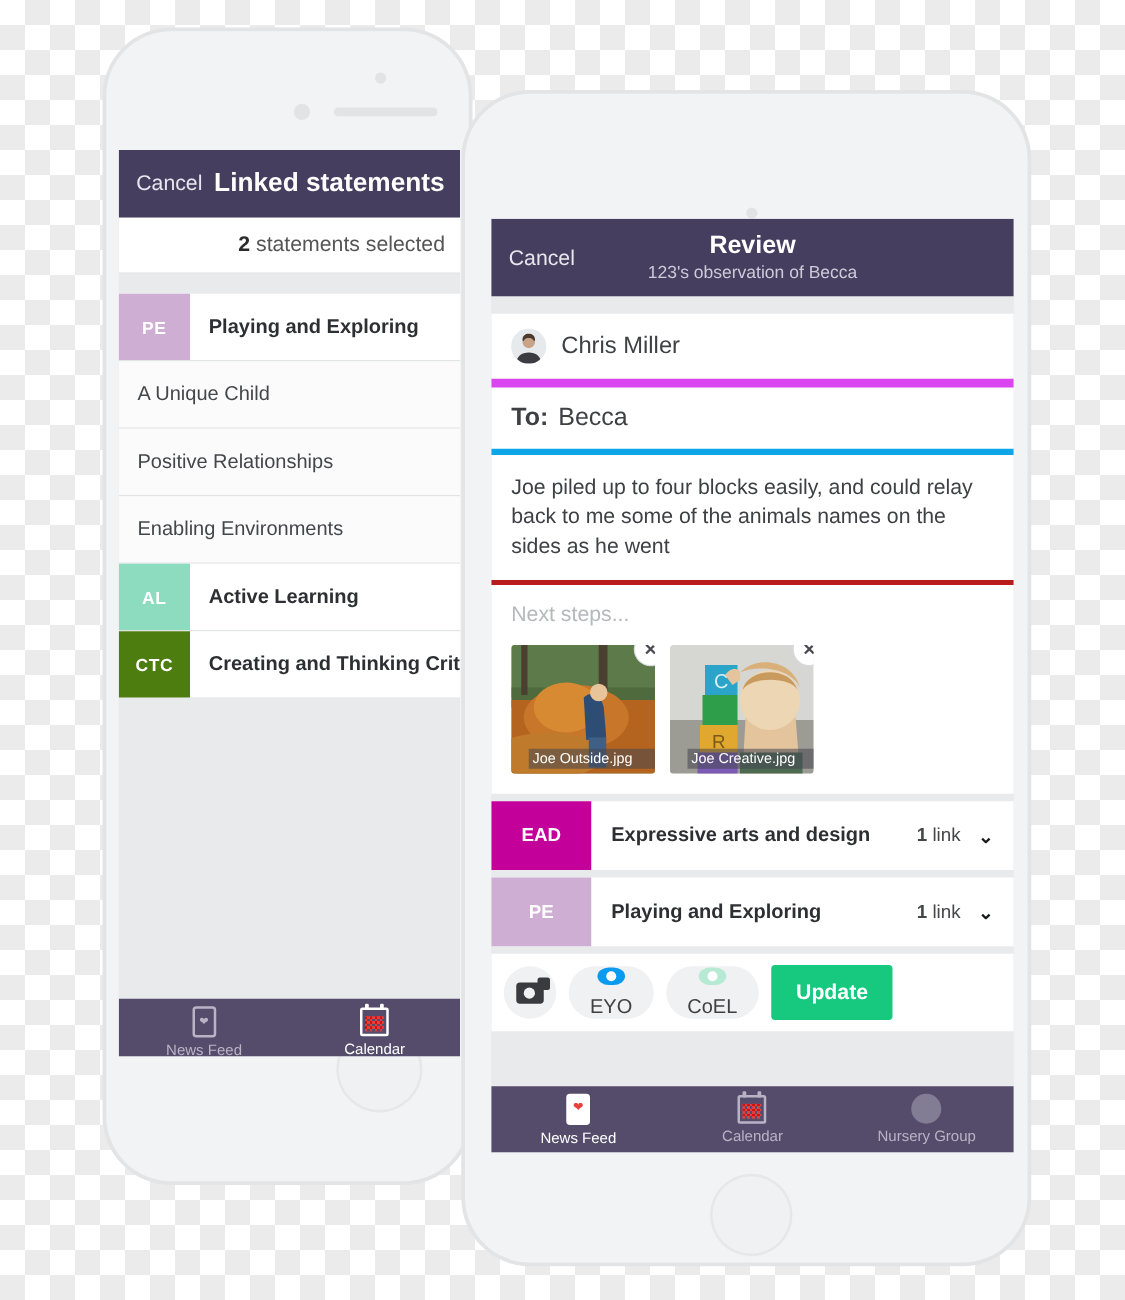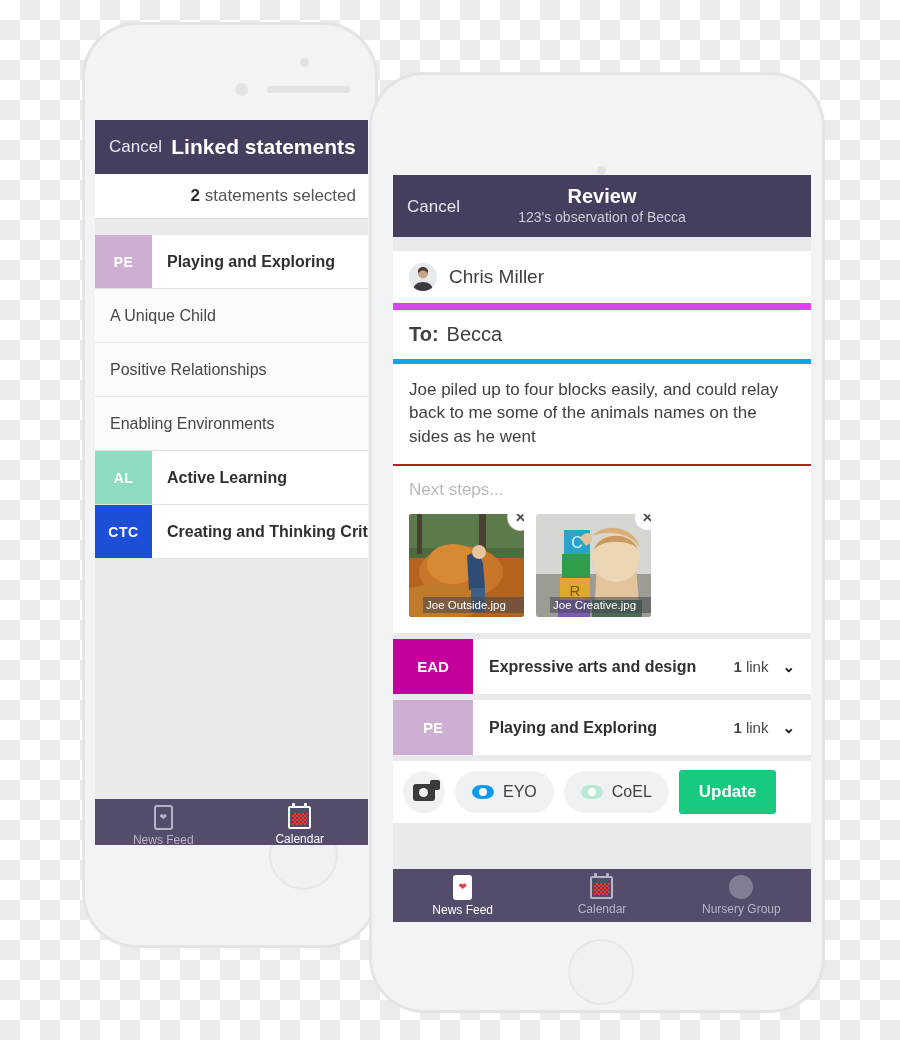--- a/index.html
+++ b/index.html
@@ -92,40 +92,40 @@
   #nav-right{height:62px;padding-top:10px;box-sizing:border-box;}
   #nav-right .cancel{top:22px;}
   #nav-right .title{font-size:20px;}
   .r-body{background:#e9eaec;height:100%;}
   .card{background:#fff;}
   .author{display:flex;align-items:center;gap:12px;padding:12px 16px;border-bottom:7px solid #d946ef;}
   .avatar{width:28px;height:28px;border-radius:50%;overflow:hidden;background:#e6e9ec;flex:none;}
   .author .nm{font-size:19px;color:#3f4044;}
   .to-row{padding:13px 16px;border-bottom:5px solid #0ea5e9;font-size:20px;color:#3f4044;}
   .to-row b{font-weight:bold;margin-right:8px;}
-  .obs{padding:14px 16px 16px 16px;font-size:17px;line-height:1.38;color:#3f4044;border-bottom:2px solid #b91c1c;}
+  .obs{padding:14px 16px 16px 16px;font-size:17px;line-height:1.38;color:#3f4044;border-bottom:4px solid #b91c1c;}
   .next{padding:14px 16px;font-size:17px;color:#b6b8bc;}
   .photos{display:flex;gap:12px;padding:0 16px 16px 16px;}
   .photo{position:relative;width:115px;height:103px;border-radius:3px;overflow:hidden;}
   .photo .cap{position:absolute;left:14px;right:0;bottom:4px;font-size:11.5px;color:#fff;
               background:rgba(70,70,80,.55);padding:2px 3px;white-space:nowrap;}
   .photo .x{position:absolute;right:-9px;top:-9px;width:21px;height:21px;border-radius:50%;
             background:#fff;color:#4a4a52;font-size:13px;line-height:21px;text-align:center;
             border:2px solid #fff;box-shadow:0 0 0 1px #d8d9dc;font-weight:bold;}
   .linkrow{display:flex;align-items:stretch;background:#fff;height:55px;margin-bottom:6px;}
   .linkrow .tag{width:80px;display:flex;align-items:center;justify-content:center;
                 color:#fff;font-weight:bold;font-size:15px;}
   .linkrow .lbl{flex:1;display:flex;align-items:center;padding-left:16px;
                 font-weight:bold;font-size:16px;color:#2e2f33;}
   .linkrow .cnt{display:flex;align-items:center;gap:14px;padding-right:16px;font-size:15px;color:#45464a;}
   .linkrow .cnt b{font-weight:bold;}
   .chev{font-size:15px;color:#17181a;font-weight:bold;}
   .actions{display:flex;align-items:center;gap:10px;background:#fff;padding:9px 10px;}
   .pill{height:42px;border-radius:21px;background:#f0f1f3;display:flex;align-items:center;
-        justify-content:center;gap:9px;padding:0 17px;font-size:16px;color:#3f4044;}
+        justify-content:center;gap:9px;padding:0 17px;font-size:16px;color:#3f4044;flex-direction:column;}
   .pill.round{width:42px;padding:0;}
   .eye{width:22px;height:14px;border-radius:50% 50% 50% 50%/60% 60% 60% 60%;
        display:flex;align-items:center;justify-content:center;}
   .eye i{display:block;width:8px;height:8px;border-radius:50%;background:#fff;}
   .btn-update{background:#16c97f;color:#fff;font-weight:bold;font-size:17px;
               height:44px;display:flex;align-items:center;padding:0 20px;border-radius:3px;}
   .cam-ico{width:22px;height:17px;background:#3a3b3f;border-radius:3px;position:relative;}
   .cam-ico:before{content:"";position:absolute;left:6px;top:4px;width:9px;height:9px;
                   border-radius:50%;background:#f0f1f3;}
   .cam-ico:after{content:"";position:absolute;right:-5px;top:-4px;width:10px;height:10px;
@@ -169,21 +169,21 @@
         </div>
         <div class="row plain">
           <div class="tag" style="background: transparent; width: 0px;"></div>
           <div class="lbl" style="padding-left: 15px;">Enabling Environments</div>
         </div>
         <div class="row bold">
           <div class="tag" style="background: rgb(141, 220, 192);">AL</div>
           <div class="lbl">Active Learning</div>
         </div>
         <div class="row bold">
-          <div class="tag" style="background: #1d4ed8;">CTC</div>
+          <div class="tag" style="background: #4d7c0f;">CTC</div>
           <div class="lbl">Creating and Thinking Critically</div>
         </div>
       </div>
 
     <div class="filler" style="height:240px;"></div>
 
     <div class="tabbar" id="left-tabbar">
         <div class="tab">
           <span class="ico-phone">
             <span class="heart">❤</span>

